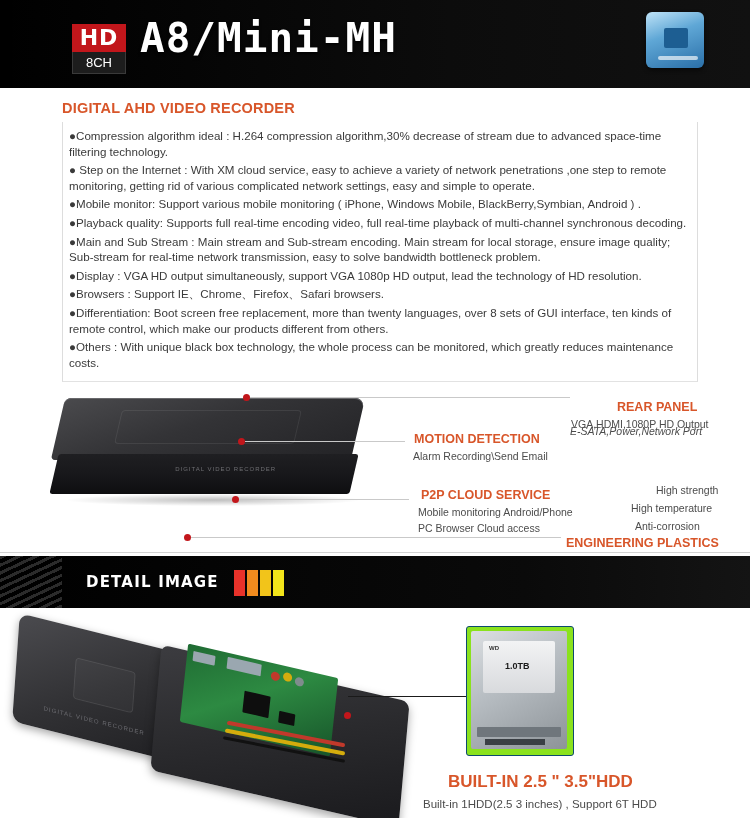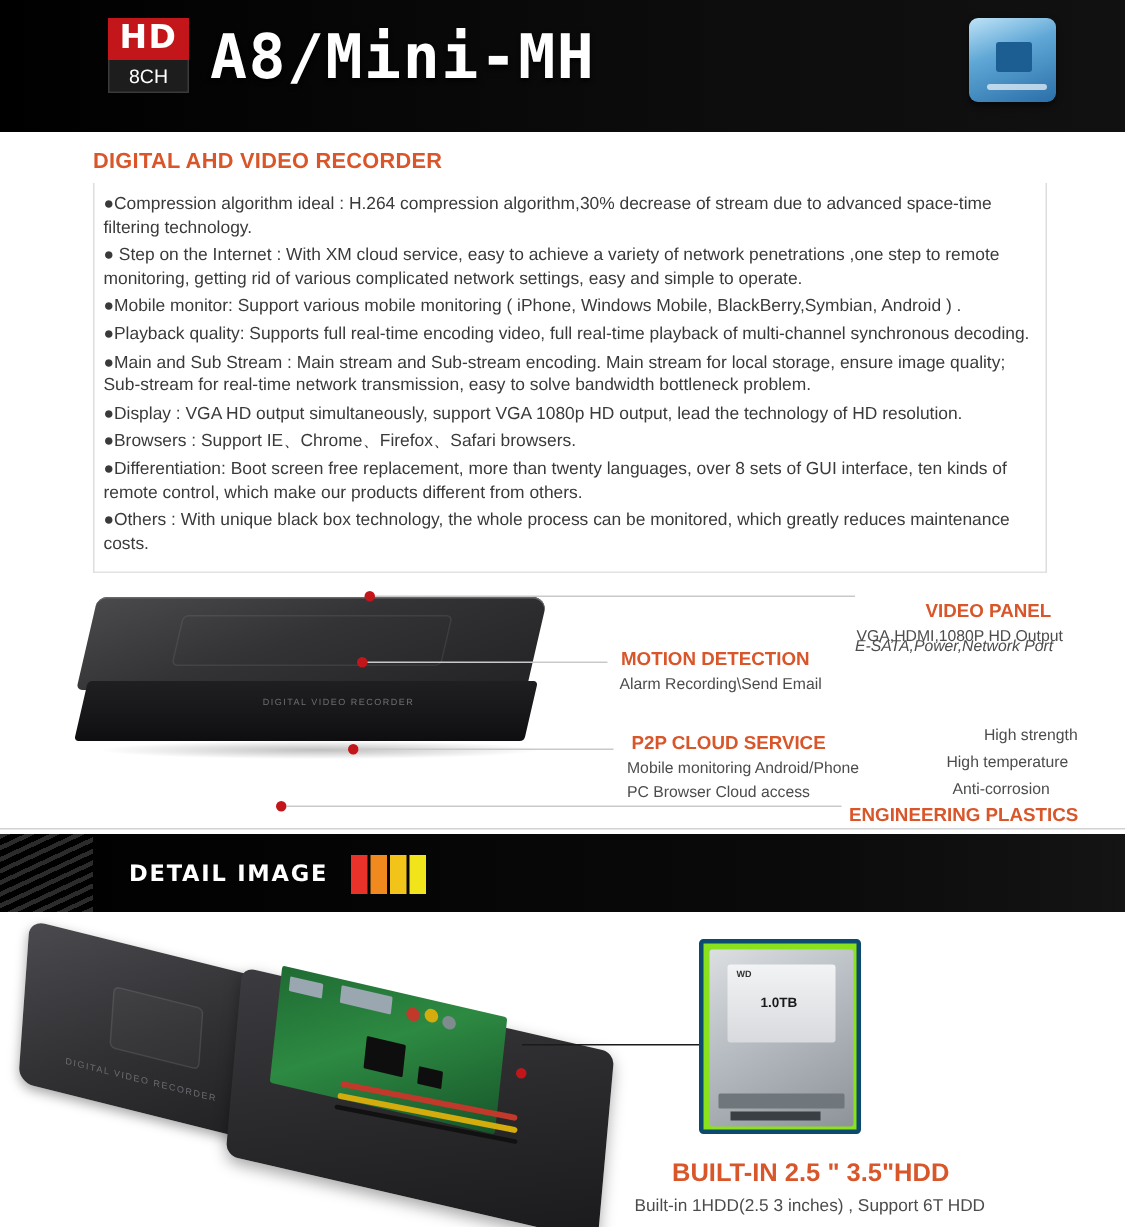--- a/index.html
+++ b/index.html
@@ -22,21 +22,21 @@
     position: relative;
     width: 750px; height: 88px;
     background: linear-gradient(90deg, #000 0%, #0c0c0c 60%, #111 100%);
     overflow: hidden;
   }
   .header .redstripe {
     position: absolute; left: 0; top: 0; width: 12px; height: 88px;
     background: #000;
   }
   .hd-logo {
-    position: absolute; left: 72px; top: 12px;
+    position: absolute; left: 72px; top: 24px;
     width: 54px; height: 50px;
   }
   .hd-logo .hd-top {
     width: 54px; height: 28px;
     background: #c2161b;
     color: #fff;
     font-weight: bold;
     font-size: 22px;
     letter-spacing: 1px;
     text-align: center;
@@ -295,21 +295,21 @@
     position: absolute; left: 206px; top: 120px;
     width: 124px; height: 3px;
     background: #111;
     border-radius: 2px;
     transform: rotate(11deg);
   }
 
   .hdd-frame {
     position: absolute; left: 466px; top: 18px;
     width: 108px; height: 130px;
-    border: 3px solid #0c4a6e;
+    border: 1px solid #0c4a6e;
     background: #8ae21d;
     border-radius: 3px;
   }
   .hdd-img {
     position: absolute; left: 4px; top: 4px;
     width: 96px; height: 118px;
     background: linear-gradient(150deg, #dcdfe2 0%, #b9bfc4 40%, #8d9398 100%);
     border-radius: 2px;
     overflow: hidden;
   }
@@ -413,21 +413,21 @@
     <div class="dot" style="left:243px; top:6px;"></div>
     <div class="dot" style="left:238px; top:50px;"></div>
     <div class="dot" style="left:232px; top:108px;"></div>
     <div class="dot" style="left:184px; top:146px;"></div>
 
     <div class="lead" style="left:250px; top:9px; width:320px;"></div>
     <div class="lead" style="left:245px; top:53px; width:160px;"></div>
     <div class="lead" style="left:239px; top:111px; width:170px;"></div>
     <div class="lead" style="left:191px; top:149px; width:370px;"></div>
 
-    <div class="callout-title" style="left:617px; top:12px;">VIDEO PANEL</div>
+    <div class="callout-title" style="left:617px; top:12px;">REAR PANEL</div>
     <div class="callout-sub" style="left:571px; top:30px;">VGA,HDMI,1080P HD Output</div>
     <div class="callout-sub" style="left:570px; top:37px;font-style:italic;">E-SATA,Power,Network Port</div>
 
     <div class="callout-title" style="left:414px; top:44px;">MOTION DETECTION</div>
     <div class="callout-sub" style="left:413px; top:62px;">Alarm Recording\Send Email</div>
 
     <div class="callout-title" style="left:421px; top:100px;">P2P CLOUD SERVICE</div>
     <div class="callout-sub" style="left:418px; top:118px;">Mobile monitoring Android/Phone</div>
     <div class="callout-sub" style="left:418px; top:134px;">PC Browser Cloud access</div>
 

